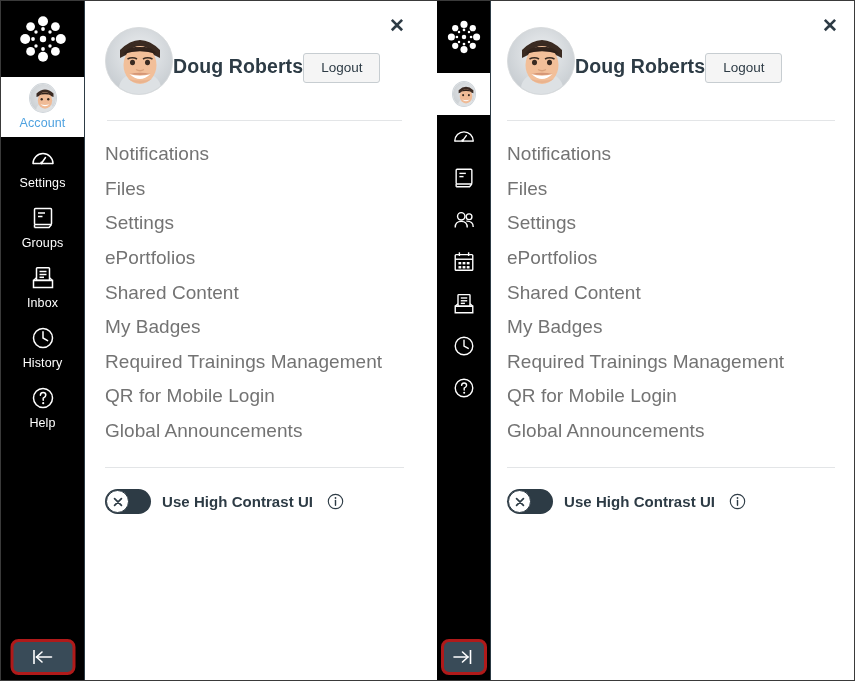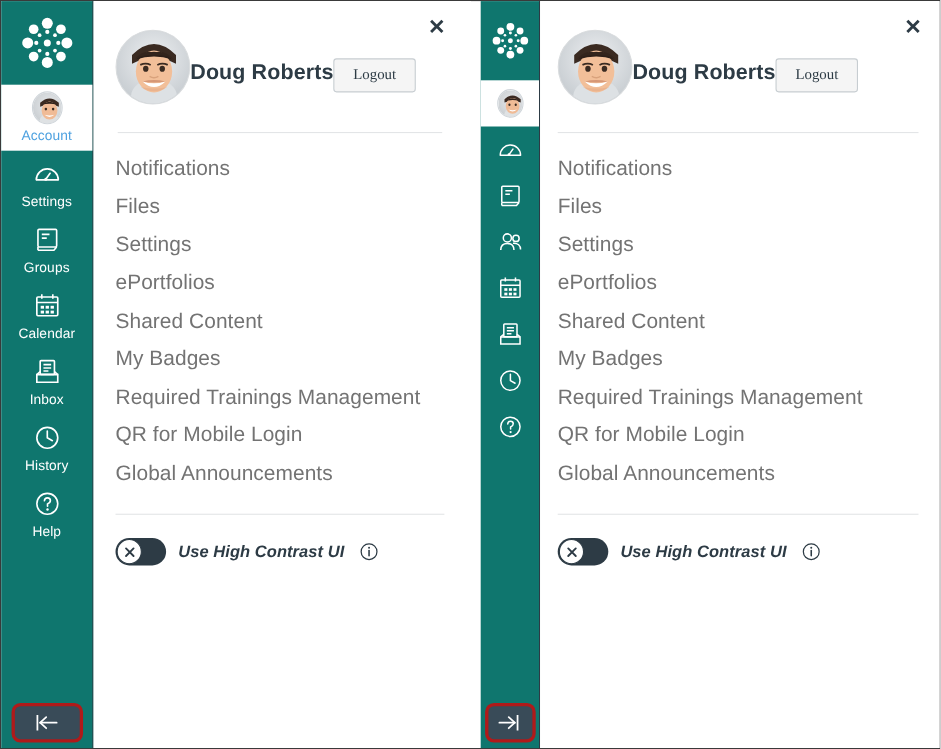--- a/index.html
+++ b/index.html
@@ -25,21 +25,21 @@
     background: #ffffff;
     display: flex;
     flex-direction: row;
   }
   .panel-left  { left: 0;   width: 427px; }
   .panel-right { left: 436px; width: 418px; }
 
   
   .navbar {
     position: relative;
-    background: #0f766e;
+    background: #000000;
     height: 681px;
     flex: 0 0 auto;
     display: flex;
     flex-direction: column;
     align-items: center;
     border-right: 1px solid #2d3b45;
   }
   .navbar-expanded  { width: 84px; }
   .navbar-collapsed { width: 54px; }
 
@@ -170,21 +170,21 @@
   }
   .logout-btn {
     margin-top: 14px;
     padding: 6px 17px 7px;
     font-size: 13.5px;
     color: #2D3B45;
     background: #f5f5f5;
     border: 1px solid #c7cdd1;
     border-radius: 3px;
     cursor: pointer;
-    font-family: Liberation Serif, serif;
+    font-family: Liberation Sans, sans-serif;
   }
 
   .tray-divider {
     height: 1px;
     background: #e3e5e7;
     margin-top: 25px;
   }
   .panel-left .tray-divider  { margin-left: 2px; margin-right: 2px; }
 
   .tray-links {
@@ -232,21 +232,20 @@
     display: flex;
     align-items: center;
     justify-content: center;
   }
   .hc-toggle .knob svg { display: block; }
   .hc-label {
     font-size: 15px;
     font-weight: bold;
     color: #2D3B45;
     letter-spacing: 0.05px;
-    font-style: italic;
   }
   .hc-info {
     width: 17px; height: 17px;
     flex: 0 0 auto;
     cursor: pointer;
     margin-left: 3px;
   }
 </style>
 </head>
 <body>
@@ -324,37 +323,20 @@
             <line x1="4.5" y1="19.5" x2="4.5" y2="22.5"></line>
             <path d="M4.5 22.5 L19 22.5 L21.5 19.5"></path>
             <line x1="8" y1="8" x2="15" y2="8"></line>
             <line x1="8" y1="11.5" x2="12.5" y2="11.5"></line>
           </svg>
         </span>
         <span class="nav-label">Groups</span>
       </a>
 
 
-      <a class="nav-item">
-        <span class="nav-ico">
-          <svg viewBox="0 0 26 26" width="26" height="26" fill="none" stroke="#ffffff" stroke-width="1.5">
-            <rect x="3.5" y="5" width="19" height="17" rx="1"></rect>
-            <line x1="3.5" y1="10" x2="22.5" y2="10"></line>
-            <line x1="8" y1="2.5" x2="8" y2="6.5"></line>
-            <line x1="18" y1="2.5" x2="18" y2="6.5"></line>
-            <rect x="7" y="13" width="3" height="2.6" fill="#ffffff" stroke="none"></rect>
-            <rect x="11.5" y="13" width="3" height="2.6" fill="#ffffff" stroke="none"></rect>
-            <rect x="16" y="13" width="3" height="2.6" fill="#ffffff" stroke="none"></rect>
-            <rect x="7" y="17.4" width="3" height="2.6" fill="#ffffff" stroke="none"></rect>
-            <rect x="11.5" y="17.4" width="3" height="2.6" fill="#ffffff" stroke="none"></rect>
-            <rect x="16" y="17.4" width="3" height="2.6" fill="#ffffff" stroke="none"></rect>
-          </svg>
-        </span>
-        <span class="nav-label">Calendar</span>
-      </a>
 
       <a class="nav-item">
         <span class="nav-ico">
           <svg viewBox="0 0 26 26" width="26" height="26" fill="none" stroke="#ffffff" stroke-width="1.5">
             <rect x="6.5" y="2.8" width="13" height="12.5" rx="0.8"></rect>
             <line x1="9.5" y1="6.5" x2="16.5" y2="6.5"></line>
             <line x1="9.5" y1="9.5" x2="16.5" y2="9.5"></line>
             <line x1="9.5" y1="12.3" x2="14" y2="12.3"></line>
             <path d="M3.5 15.5 L22.5 15.5 L22.5 22.5 L3.5 22.5 Z"></path>
             <path d="M3.5 15.5 L6.5 12.8 M22.5 15.5 L19.5 12.8"></path>

